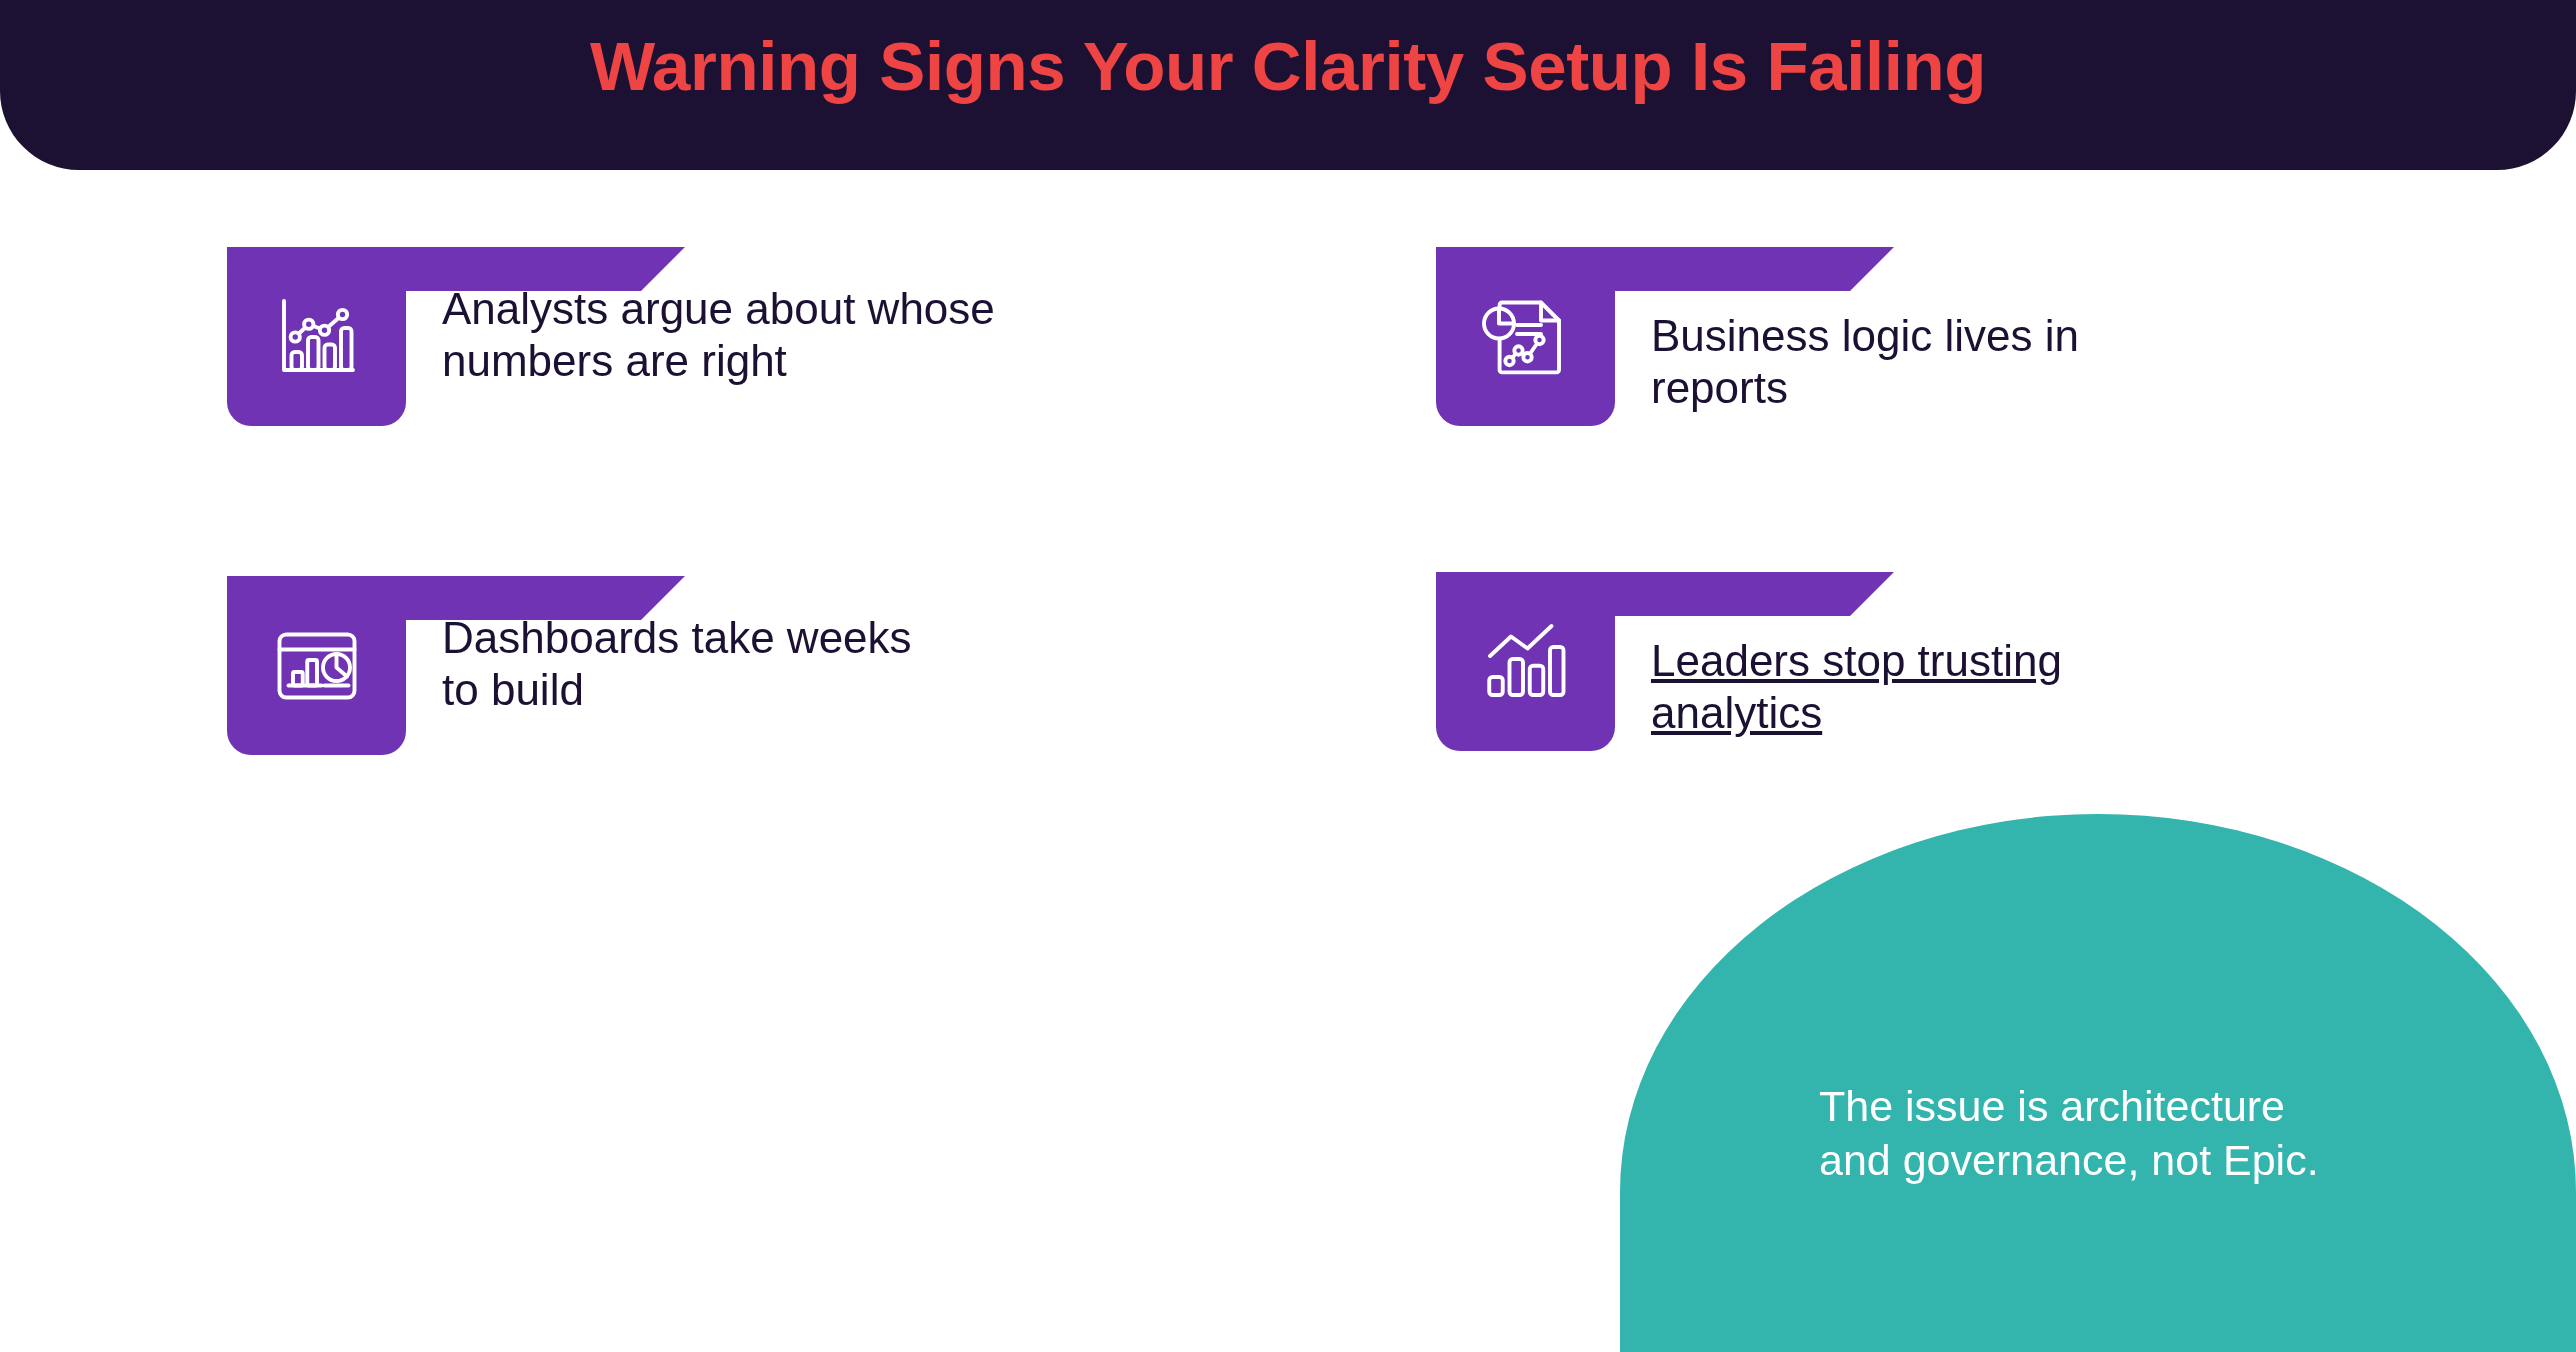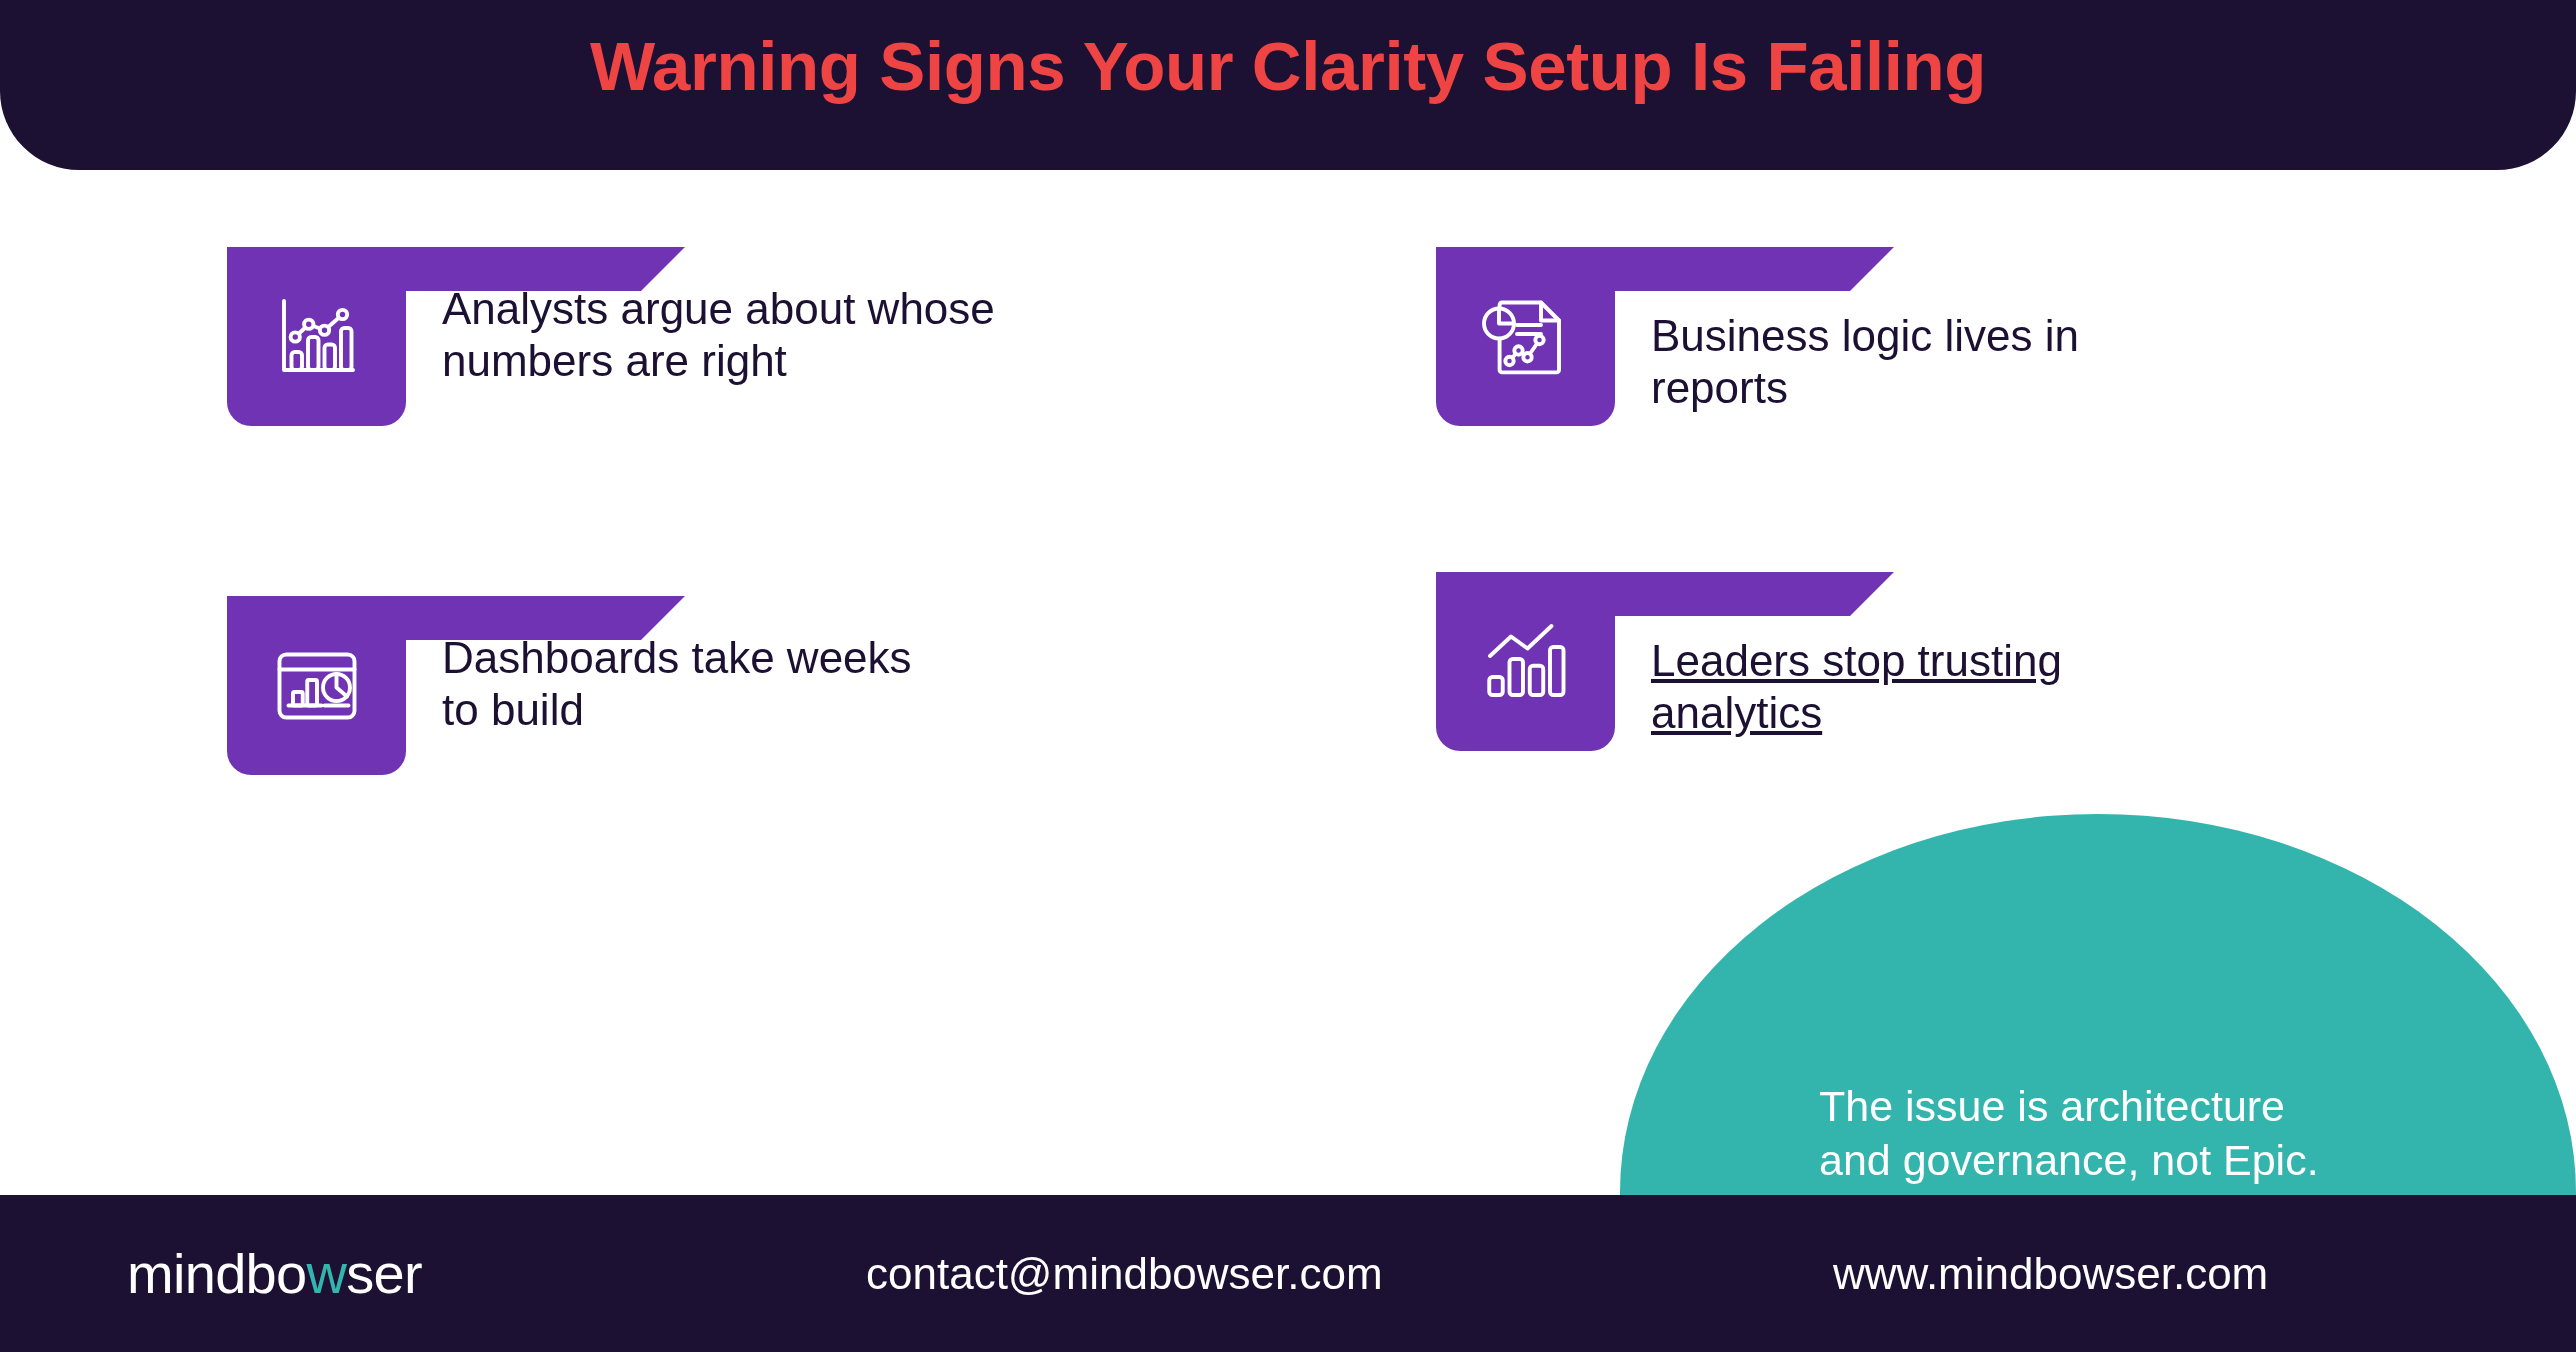--- a/index.html
+++ b/index.html
@@ -175,21 +175,21 @@
         <circle cx="17.5" cy="32" r="3.1" fill="#7033B3"></circle>
         <circle cx="26.5" cy="23.5" r="3.1" fill="#7033B3"></circle>
         <circle cx="37" cy="27.5" r="3.1" fill="#7033B3"></circle>
         <circle cx="49" cy="17" r="3.1" fill="#7033B3"></circle>
       </svg>
     </div>
     <div class="item-label" style="top:36px;">Analysts argue about whose
 numbers are right</div>
   </div>
 
-  <div class="item col-a" style="left:227px; top:596px; width:787px; height:179px;padding-left:38px;">
+  <div class="item col-a" style="left:227px; top:576px; width:787px; height:179px;padding-left:38px;">
     <div class="banner"></div>
     <div class="badge">
       <svg viewBox="0 0 64 64" fill="none" stroke="#ffffff" stroke-width="2.6" stroke-linecap="round" stroke-linejoin="round">
         <rect x="7" y="11" width="50" height="42" rx="4.5"></rect>
         <path d="M7 21 H57"></path>
         <rect x="16" y="36" width="6.5" height="9" rx="1"></rect>
         <rect x="25.5" y="28" width="6.5" height="17" rx="1"></rect>
         <path d="M13 45 H35"></path>
         <circle cx="45" cy="33" r="9"></circle>
         <path d="M45 24 V33 L52 39"></path>
@@ -233,20 +233,15 @@
       </svg>
     </div>
     <div class="item-label" style="top:63px;text-decoration:underline;">Leaders stop trusting analytics</div>
   </div>
 
   <div class="teal-dome">
     <div class="teal-text">The issue is architecture
 and governance, not Epic.</div>
   </div>
 
-  <div class="footer-bar">
-    <div class="footer-logo"><span>mindbo</span><span class="teal-w">w</span><span>ser</span></div>
-    <div class="footer-email">contact@mindbowser.com</div>
-    <div class="footer-site">www.mindbowser.com</div>
-  </div>
 
 </div>
 
 
 </body></html>

